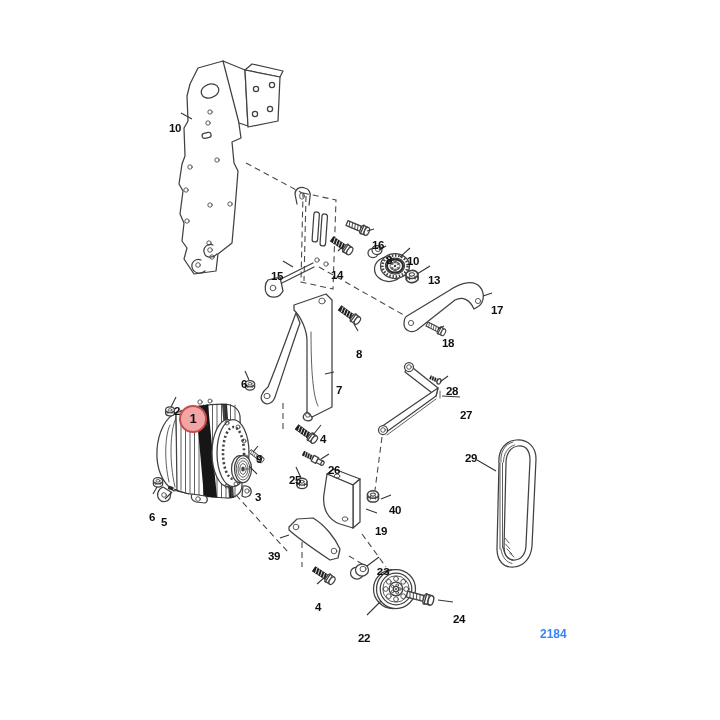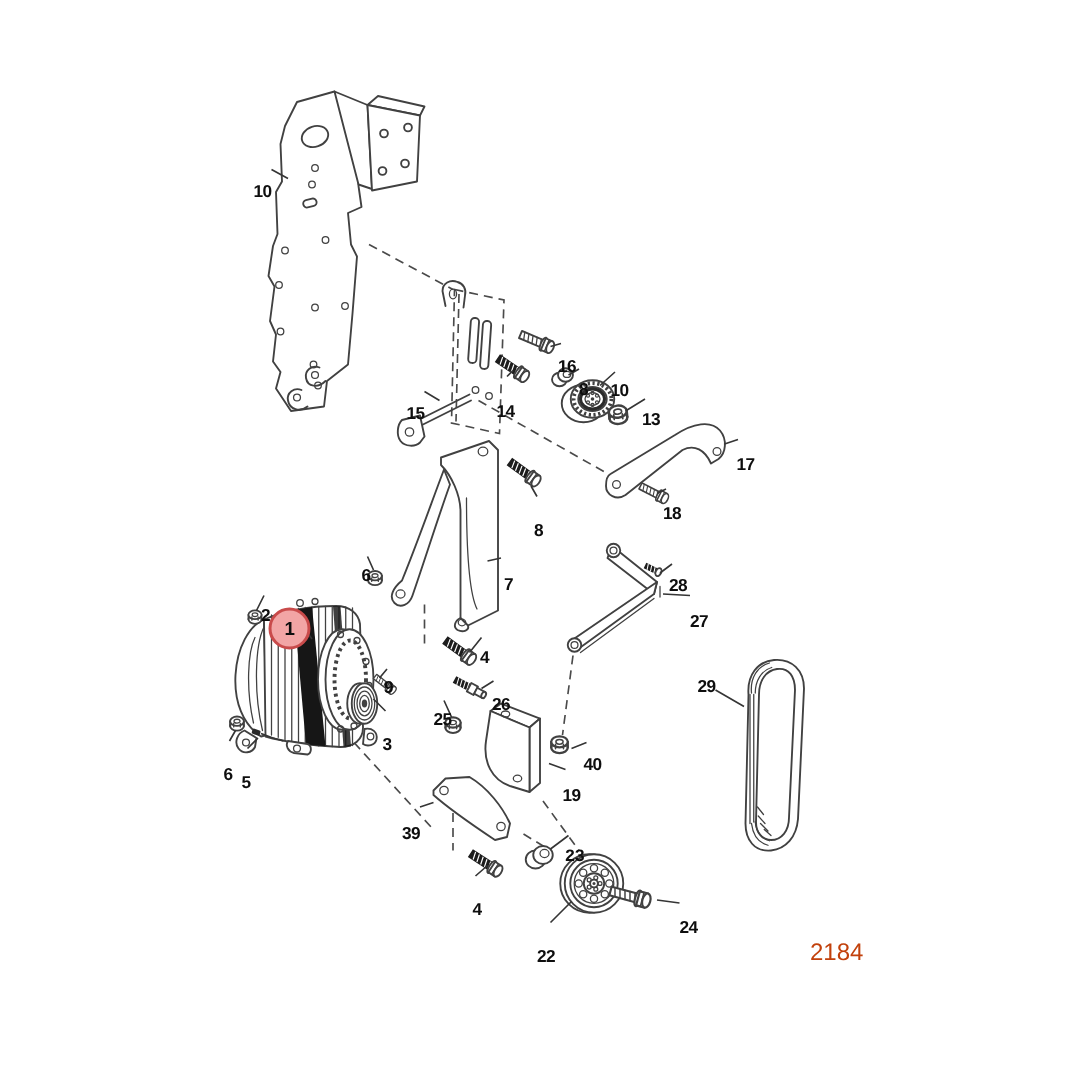--- a/index.html
+++ b/index.html
@@ -20,22 +20,22 @@
     position:absolute; transform:translate(-50%,-50%);
     font-weight:bold; font-size:11.5px; line-height:1; color:#0e0e0e;
     letter-spacing:-0.4px; cursor:pointer; user-select:none;margin-top:19px;
   }
   .callout.highlighted {
     width:24px; height:24px; border-radius:50%;
     background:var(--hl-fill,#f2a5a5); border:2.5px solid var(--hl-stroke,#c94b4b);
     display:flex; align-items:center; justify-content:center; font-size:12.5px;
   }
   .drawing-number {
-    position:absolute; left:540px; top:627px; font-weight:normal;
-    font-size:16px; color:#c2410c; letter-spacing:0px;
+    position:absolute; left:540px; top:627px; font-weight:bold;
+    font-size:12px; color:#3b82f6; letter-spacing:0px;
   }
 </style>
 </head>
 <body>
 
 <div class="stage">
 <svg width="720" height="720" viewBox="0 0 720 720">
   <defs>
     <g id="bolt">
       <path class="sf" d="M0,-2.6 L16,-2.6 L16,2.6 L0,2.6 Z"></path>

